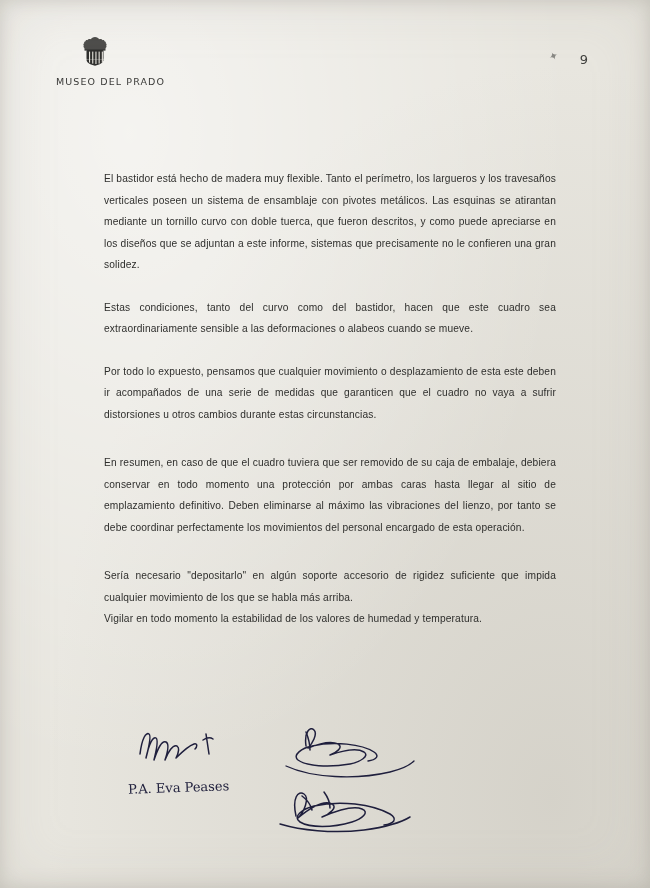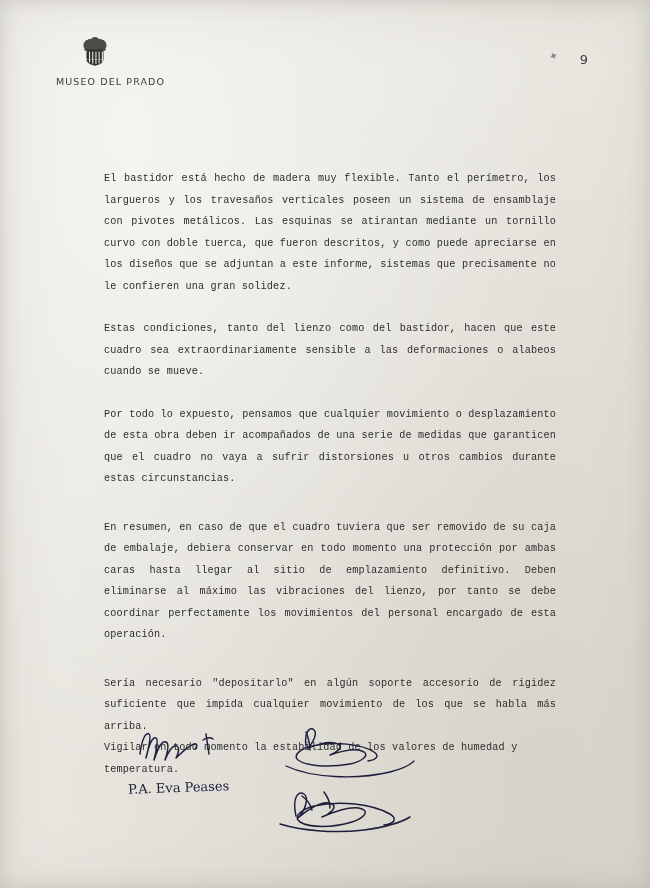--- a/index.html
+++ b/index.html
@@ -81,21 +81,21 @@
   
   .body-text {
     position: absolute;
     left: 104px;
     top: 168px;
     width: 452px;
   }
 
   .para {
     margin: 0 0 21px 0;
-    font-family: Liberation Mono, monospace;
+    font-family: Liberation Sans, sans-serif;
     font-size: 10.2px;
     line-height: 21.5px;
     color: #2e2e2c;
     text-align: justify;
     text-justify: inter-word;
     letter-spacing: 0.15px;
   }
   .para.tight {
     margin-bottom: 0;
     margin-top: 27px;
@@ -147,22 +147,22 @@
       </g>
     </svg>
     <div class="museum-name">MUSEO DEL PRADO</div>
   </div>
 
   <div class="folio-mark">✦</div>
   <div class="folio">9</div>
 
   <div class="body-text">
     <p class="para">El bastidor está hecho de madera muy flexible. Tanto el perímetro, los largueros y los travesaños verticales poseen un sistema de ensamblaje con pivotes metálicos. Las esquinas se atirantan mediante un tornillo curvo con doble tuerca, que fueron descritos, y como puede apreciarse en los diseños que se adjuntan a este informe, sistemas que precisamente no le confieren una gran solidez.</p>
-    <p class="para">Estas condiciones, tanto del lienzo como del bastidor, hacen que este cuadro sea extraordinariamente sensible a las deformaciones o alabeos cuando se mueve.</p>
-    <p class="para">Por todo lo expuesto, pensamos que cualquier movimiento o desplazamiento de esta obra deben ir acompañados de una serie de medidas que garanticen que el cuadro no vaya a sufrir distorsiones u otros cambios durante estas circunstancias.</p>
+    <p class="para">Estas condiciones, tanto del curvo como del bastidor, hacen que este cuadro sea extraordinariamente sensible a las deformaciones o alabeos cuando se mueve.</p>
+    <p class="para">Por todo lo expuesto, pensamos que cualquier movimiento o desplazamiento de esta este deben ir acompañados de una serie de medidas que garanticen que el cuadro no vaya a sufrir distorsiones u otros cambios durante estas circunstancias.</p>
     <p class="para tight">En resumen, en caso de que el cuadro tuviera que ser removido de su caja de embalaje, debiera conservar en todo momento una protección por ambas caras hasta llegar al sitio de emplazamiento definitivo. Deben eliminarse al máximo las vibraciones del lienzo, por tanto se debe coordinar perfectamente los movimientos del personal encargado de esta operación.</p>
     <p class="para tight">Sería necesario "depositarlo" en algún soporte accesorio de rigidez suficiente que impida cualquier movimiento de los que se habla más arriba.</p>
     <p class="para last-line">Vigilar en todo momento la estabilidad de los valores de humedad y temperatura.</p>
   </div>
 
   <div class="signatures">
     <svg width="420" height="130" viewBox="0 0 420 130">
       <g fill="none" stroke="#1f1f3d" stroke-width="1.5" stroke-linecap="round" stroke-linejoin="round">
 
         <path d="M30 42 c2 -16 6 -22 9 -20 c3 2 -1 16 -3 24 c3 -14 7 -22 10 -20 c3 2 0 14 -2 22 c4 -12 8 -20 12 -18 c4 2 1 12 -1 18 c3 -8 8 -16 12 -14 c3 2 1 8 -1 12 c6 -6 12 -12 18 -14 c4 -1 3 3 1 5"></path>

